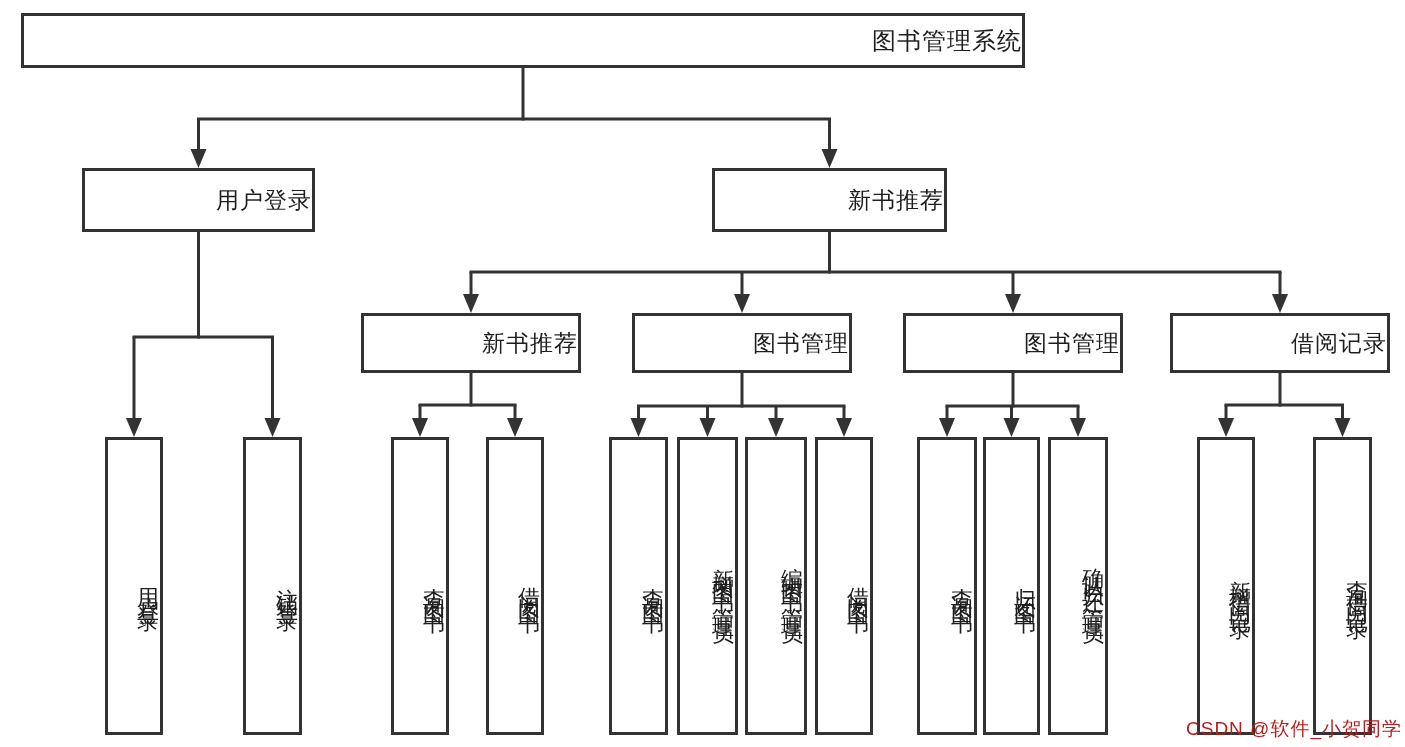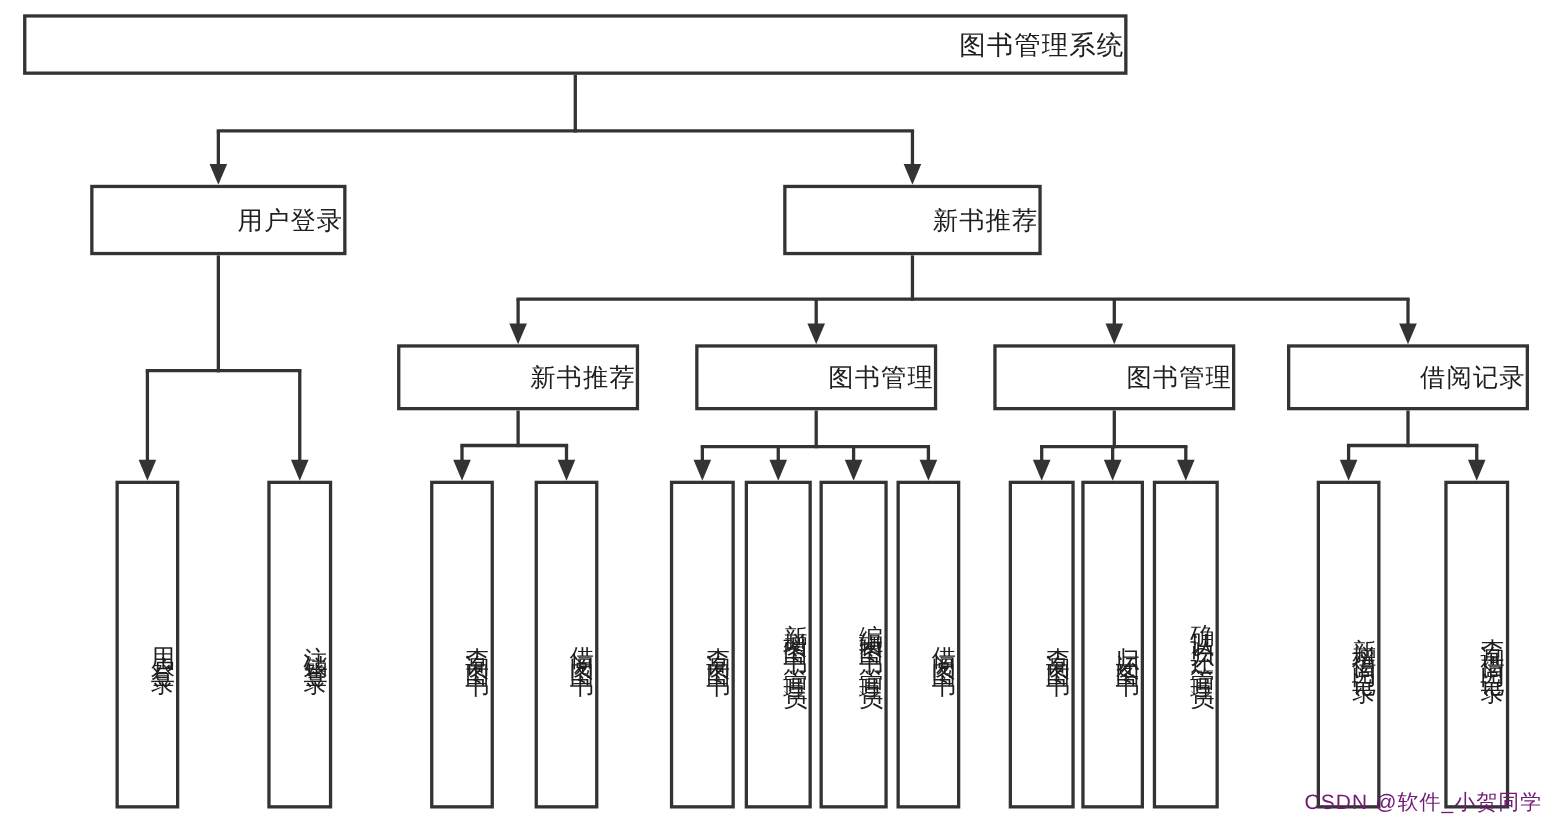--- a/index.html
+++ b/index.html
@@ -43,21 +43,21 @@
   
   .row-top   { left: 21px;  top: 13px;  width: 1004px; height: 55px; }
   .lvl2      { top: 168px; height: 64px; }
   .lvl3      { top: 313px; height: 60px; width: 220px; }
   .leaf      { top: 437px; height: 298px; }
   .watermark {
     position: absolute;
     left: 1186px;
     top: 716px;
     font-size: 19px;
-    color: #701a75;
+    color: #b91c1c;
     letter-spacing: 1px;
     white-space: nowrap;
   }
 </style>
 </head>
 <body>
 
 <div class="canvas">
 
   <svg class="wires" viewBox="0 0 1405 747" xmlns="http://www.w3.org/2000/svg">

